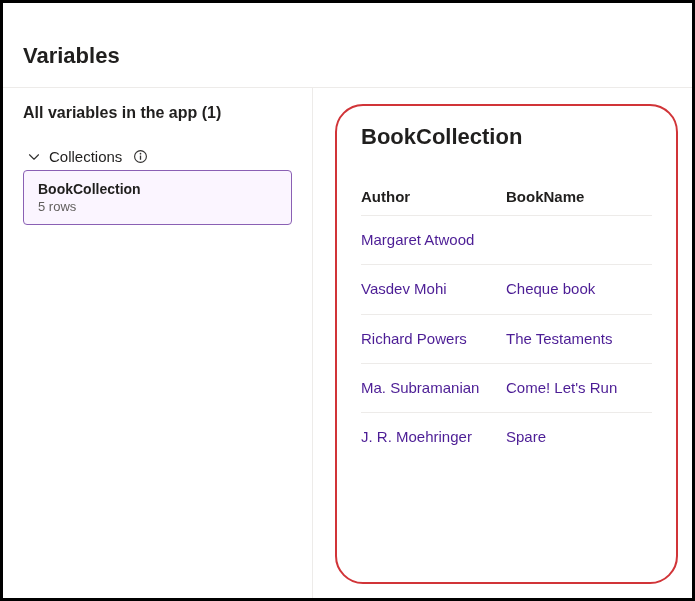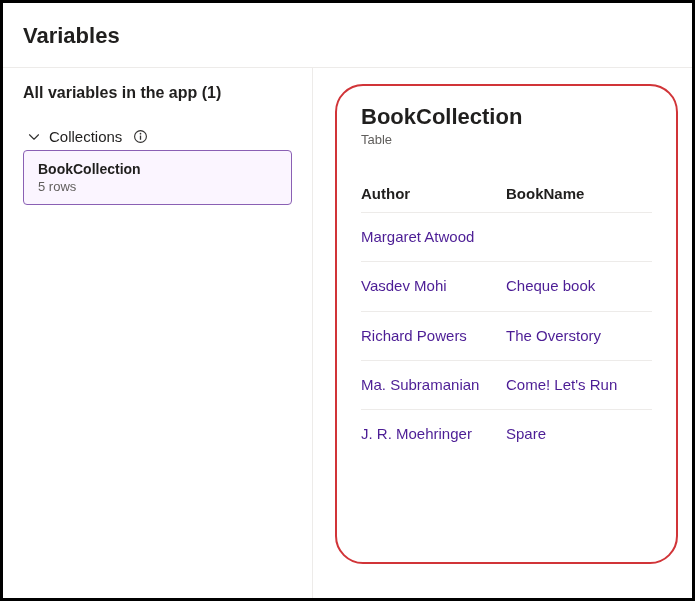--- a/index.html
+++ b/index.html
@@ -10,20 +10,21 @@
       height: 601px;
       border: 3px solid #000;
       overflow: hidden;
       color: #323130;
     }
     .page-title {
       font-size: 22px;
       font-weight: 600;
       padding: 20px 0 0 20px;
       color: #201f1e;
+      margin-top: 20px;
     }
     .hr {
       height: 1px;
       background: #edebe9;
       margin: 18px 0 0 0;
     }
     .content {
       display: flex;
       height: calc(100% - 64px);
     }
@@ -173,38 +174,37 @@
 
     <div class="collection-card">
       <div class="collection-card-name">BookCollection</div>
       <div class="collection-card-rows">5 rows</div>
     </div>
   </div>
 
   <div class="right-panel">
     <div class="highlight-box">
       <div class="collection-title">BookCollection</div>
-      <div class="collection-type">Table</div>
 
       <div class="table">
         <div class="table-header-row">
           <div class="col-author th">Author</div>
           <div class="col-bookname th">BookName</div>
         </div>
 
         <div class="table-row">
           <div class="col-author td">Margaret Atwood</div>
         </div>
         <div class="table-row">
           <div class="col-author td">Vasdev Mohi</div>
           <div class="col-bookname td">Cheque book</div>
         </div>
         <div class="table-row">
           <div class="col-author td">Richard Powers</div>
-          <div class="col-bookname td">The Overstory</div>
+          <div class="col-bookname td">The Testaments</div>
         </div>
         <div class="table-row">
           <div class="col-author td">Ma. Subramanian</div>
           <div class="col-bookname td">Come! Let's Run</div>
         </div>
         <div class="table-row">
           <div class="col-author td">J. R. Moehringer</div>
           <div class="col-bookname td">Spare</div>
         </div>
       </div>

